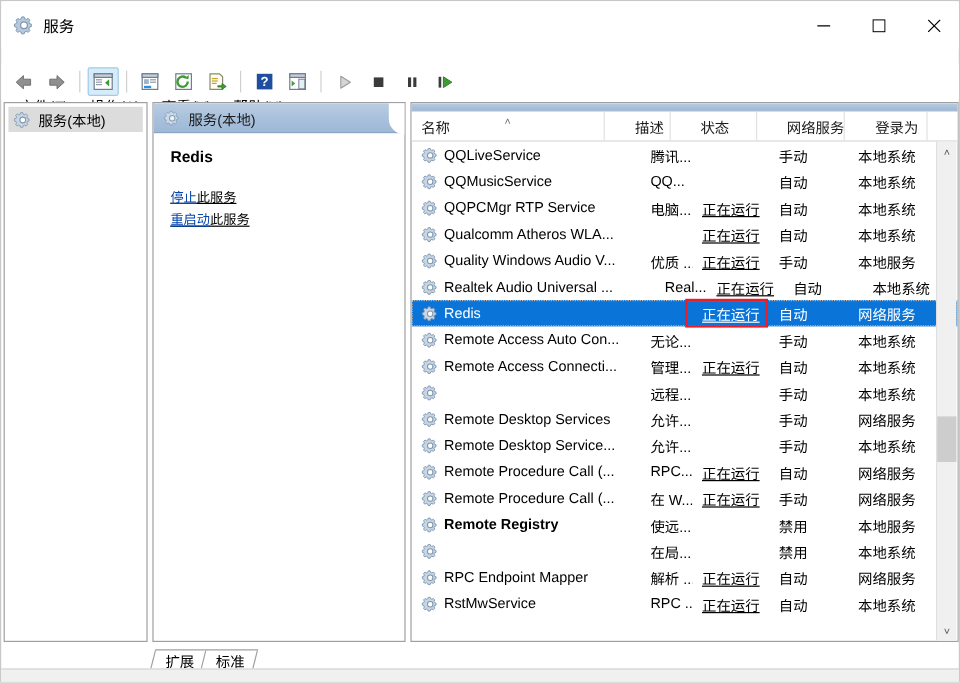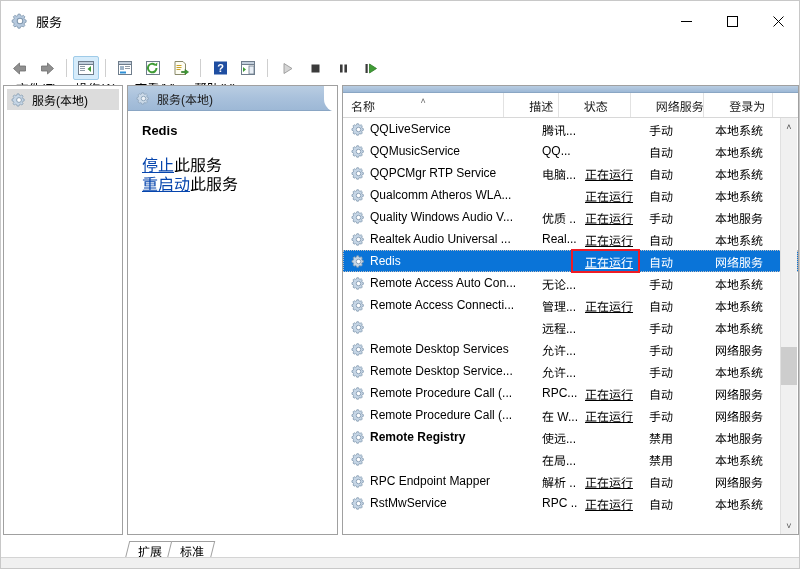--- a/index.html
+++ b/index.html
@@ -117,21 +117,21 @@
   .pane-header .ic { width: 15px; height: 15px; margin-right: 6px; flex: none; opacity: .8; }
   .pane-header .txt { font-size: 12px; color: #1b1b1b; }
   .pane-header .round {
     position: absolute; right: -1px; top: -1px;
     width: 14px; height: 27px;
     background: #ffffff;
     border-bottom-left-radius: 13px;
   }
   .detail-body { padding: 12px 14px 0 14px; }
   .detail-title { font-size: 13px; font-weight: bold; color: #000; margin-bottom: 18px; }
-  .detail-link { font-size: 16px; color: #000; line-height: 19px; white-space: nowrap; }
+  .detail-link { font-size: 11px; color: #000; line-height: 19px; white-space: nowrap; text-decoration: underline; }
   .detail-link a { color: #0645ad; text-decoration: underline; }
 
   
   .list-pane {
     position: absolute; left: 339px; top: 0;
     width: 457px; height: 450px;
     background: #ffffff;
     border: 1px solid #a0a0a0;
     box-sizing: border-box;
     overflow: hidden;
@@ -523,21 +523,21 @@
             <div class="cell" style="width: 60px;">本地服务</div>
           </div>
           <div class="row">
             <div class="cell c-name" style="width: 191px;">
               <span class="ic"><svg viewBox="0 0 16 16" width="15" height="15">
                   <path d="M7.5 1.6l.5 1.5a4.6 4.6 0 011.3.5l1.4-.8 1.4 1.4-.8 1.4c.2.4.4.9.5 1.3l1.5.5v2l-1.5.5c-.1.5-.3.9-.5 1.3l.8 1.4-1.4 1.4-1.4-.8c-.4.2-.8.4-1.3.5l-.5 1.5h-2l-.5-1.5a4.6 4.6 0 01-1.3-.5l-1.4.8L1 12.6l.8-1.4a4.6 4.6 0 01-.5-1.3L-.2 9.4v-2l1.5-.5c.1-.5.3-.9.5-1.3L1 4.2l1.4-1.4 1.4.8c.4-.2.8-.4 1.3-.5l.5-1.5z" transform="translate(1.2,0.4) scale(0.9)" fill="#c6d6e6" stroke="#7f96ad" stroke-width="0.9"></path>
                   <circle cx="8" cy="8" r="2.4" fill="#ffffff" stroke="#7f96ad" stroke-width="0.9"></circle>
                 </svg></span>
               <span>Realtek Audio Universal ...</span>
             </div>
-            <div class="cell" style="width: 43px;">Real...</div>
+            <div class="cell" style="width: 43px; margin-left: 12px;">Real...</div>
             <div class="cell c-status" style="width: 64px;"><span class="u">正在运行</span></div>
             <div class="cell" style="width: 66px;">自动</div>
             <div class="cell" style="width: 60px;">本地系统</div>
           </div>
           <div class="row sel">
             <div class="cell c-name" style="width: 191px;">
               <span class="ic"><svg viewBox="0 0 16 16" width="15" height="15">
                   <path d="M7.5 1.6l.5 1.5a4.6 4.6 0 011.3.5l1.4-.8 1.4 1.4-.8 1.4c.2.4.4.9.5 1.3l1.5.5v2l-1.5.5c-.1.5-.3.9-.5 1.3l.8 1.4-1.4 1.4-1.4-.8c-.4.2-.8.4-1.3.5l-.5 1.5h-2l-.5-1.5a4.6 4.6 0 01-1.3-.5l-1.4.8L1 12.6l.8-1.4a4.6 4.6 0 01-.5-1.3L-.2 9.4v-2l1.5-.5c.1-.5.3-.9.5-1.3L1 4.2l1.4-1.4 1.4.8c.4-.2.8-.4 1.3-.5l.5-1.5z" transform="translate(1.2,0.4) scale(0.9)" fill="#c6d6e6" stroke="#7f96ad" stroke-width="0.9"></path>
                   <circle cx="8" cy="8" r="2.4" fill="#ffffff" stroke="#7f96ad" stroke-width="0.9"></circle>
                 </svg></span>

